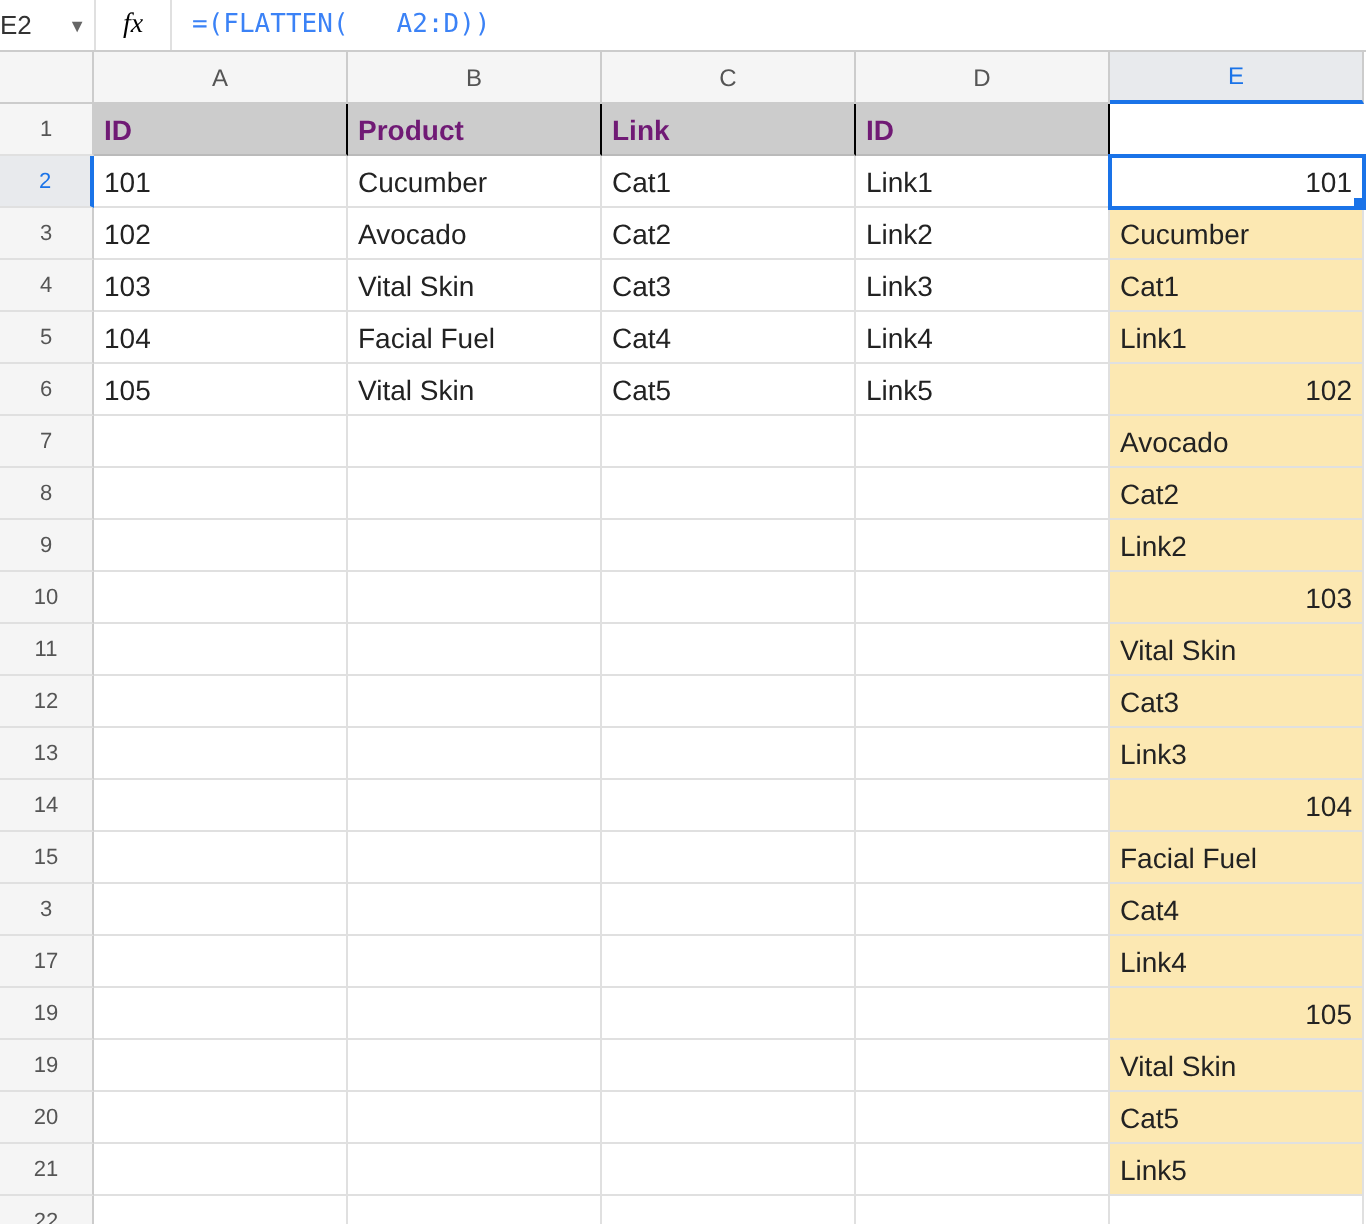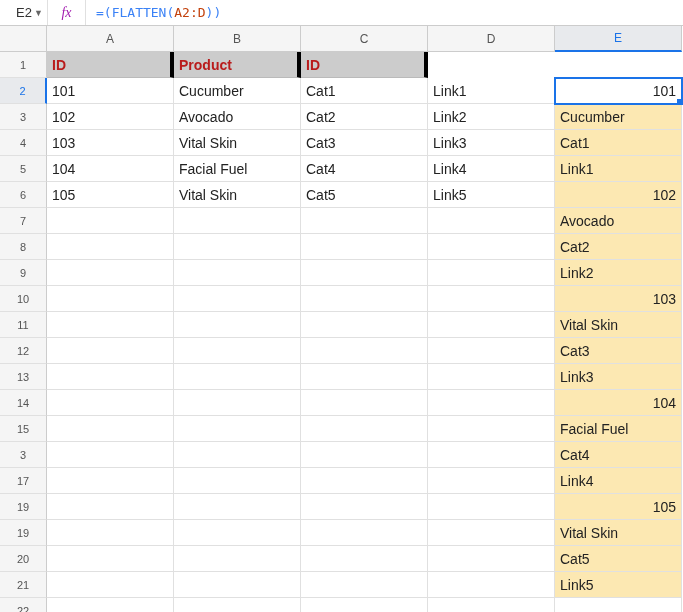--- a/index.html
+++ b/index.html
@@ -11,55 +11,55 @@
     height: 26px;
     border-bottom: 1px solid #ccc;
     background: #fff;
   }
   .name-box {
     width: 48px;
     height: 100%;
     display: flex;
     align-items: center;
     justify-content: flex-start;
-    padding-left: 16px;
+    padding-left: 0;
     font-size: 13px;
     color: #333;
     border-right: 1px solid #e0e0e0;
   }
   .name-box-arrow {
     margin-left: auto;
     margin-right: 4px;
     font-size: 9px;
     color: #666;
   }
   .fx-label {
     width: 38px;
     display: flex;
     align-items: center;
     justify-content: center;
     font-style: italic;
-    color: #a21caf;
+    color: #000000;
     font-family: "Times New Roman", serif;
     font-size: 14px;
     border-right: 1px solid #e0e0e0;
     height: 100%;
   }
   .formula-input {
     flex: 1;
     padding-left: 10px;
     font-family: Menlo, Consolas, monospace;
     font-size: 13px;
     color: #222;
     display: flex;
     align-items: center;
     height: 100%;
   }
   .formula-input .fn { color: #3b82f6; }
-  .formula-input .ref { color: #c2410c; }
+  .formula-input .ref { color: #3b82f6; margin-left: 24px; }
   
   .grid-wrap {
     position: relative;
     background: #fff;
     width: 100%;
   }
   .corner {
     position: absolute;
     top: 0; left: 0;
     width: 47px;
@@ -126,21 +126,21 @@
     overflow: hidden;
     white-space: nowrap;
     background: #fff;
   }
   .w-a { width: 127px; }
   .w-b { width: 127px; }
   .w-c { width: 127px; }
   .w-d { width: 127px; }
   .w-e { width: 127px; }
   
-  .hdr { background: #ccc; font-weight: bold; color: #b91c1c; border-right: 4px solid #000000; border-bottom: 1px solid #bababa;}
+  .hdr { background: #ccc; font-weight: bold; color: #701a75; border-right: 1px solid #000000; border-bottom: 1px solid #bababa;}
   .yellow { background: #fce8b2; }
   .num { justify-content: flex-end; }
   
   .active-cell {
     outline: 2px solid #1a73e8;
     outline-offset: -1px;
     z-index: 5;
     position: relative;
   }
   .active-cell::after {
@@ -202,20 +202,21 @@
       <div class="row-h">19</div>
       <div class="row-h">19</div>
       <div class="row-h">20</div>
       <div class="row-h">21</div>
       <div class="row-h">22</div>
     </div>
   <div class="cells" id="cells">
       <div class="row">
         <div class="cell w-a hdr">ID</div>
         <div class="cell w-b hdr">Product</div>
+        <div class="cell w-d hdr">Link</div>
         <div class="cell w-e hdr">ID</div>
       </div>
       <div class="row">
         <div class="cell w-a">101</div>
         <div class="cell w-b">Cucumber</div>
         <div class="cell w-c">Cat1</div>
         <div class="cell w-d">Link1</div>
         <div class="cell w-e num active-cell">101</div>
       </div>
       <div class="row">

